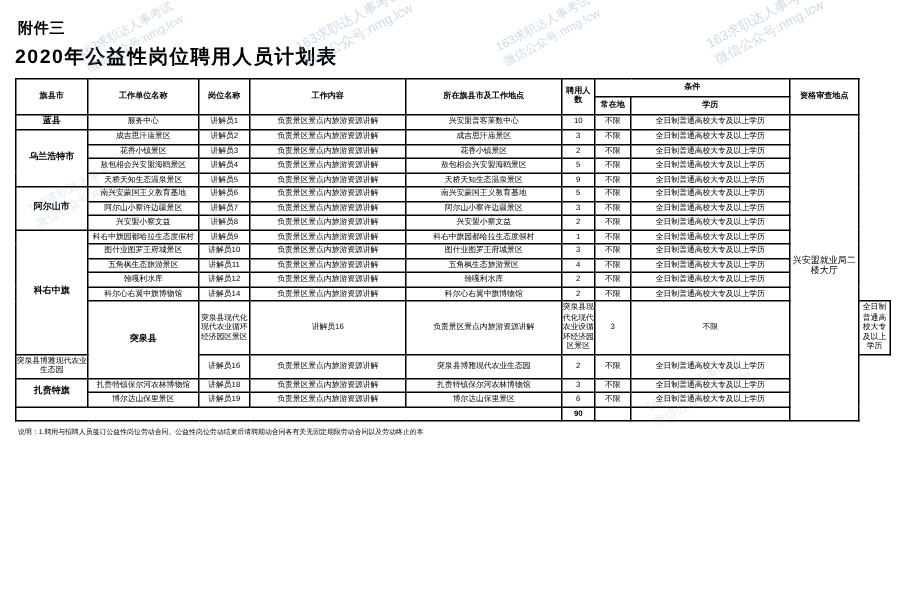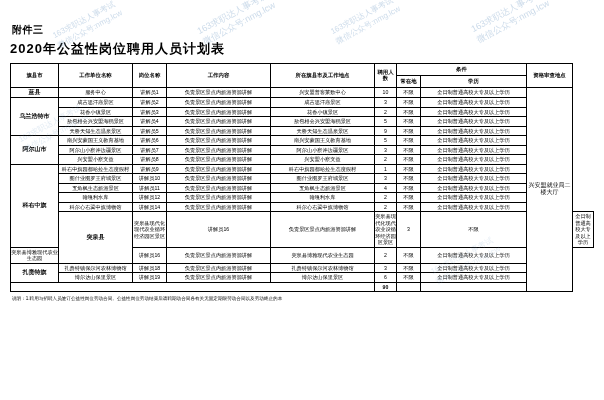--- a/index.html
+++ b/index.html
@@ -18,21 +18,21 @@
     position: relative;
     width: 604px;
     height: 400px;
     box-sizing: border-box;
     padding: 6px 10px 0 10px;
   }
   .attach-label {
     font-size: 10px;
     color: #000;
     font-weight: bold;
-    margin: 17px 0 3px 2px;
+    margin: 6px 0 3px 2px;
     letter-spacing: 0.5px;
   }
   .doc-title {
     text-align: left;
     font-size: 13px;
     font-weight: bold;
     color: #000;
     letter-spacing: 1px;
     margin: 2px 0 5px 0;
   }

